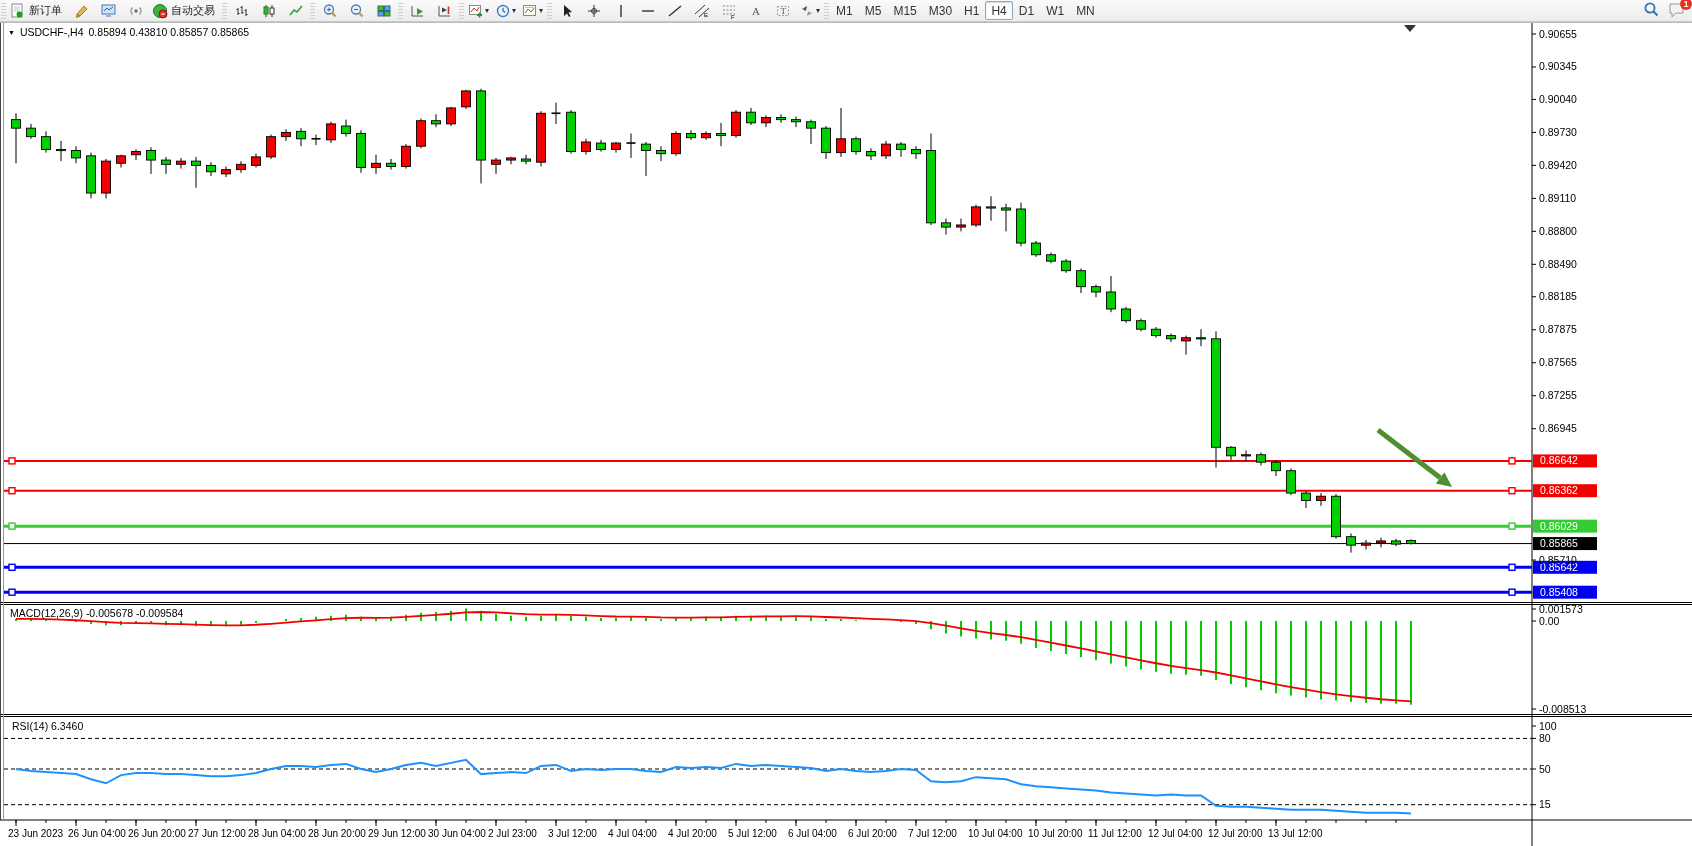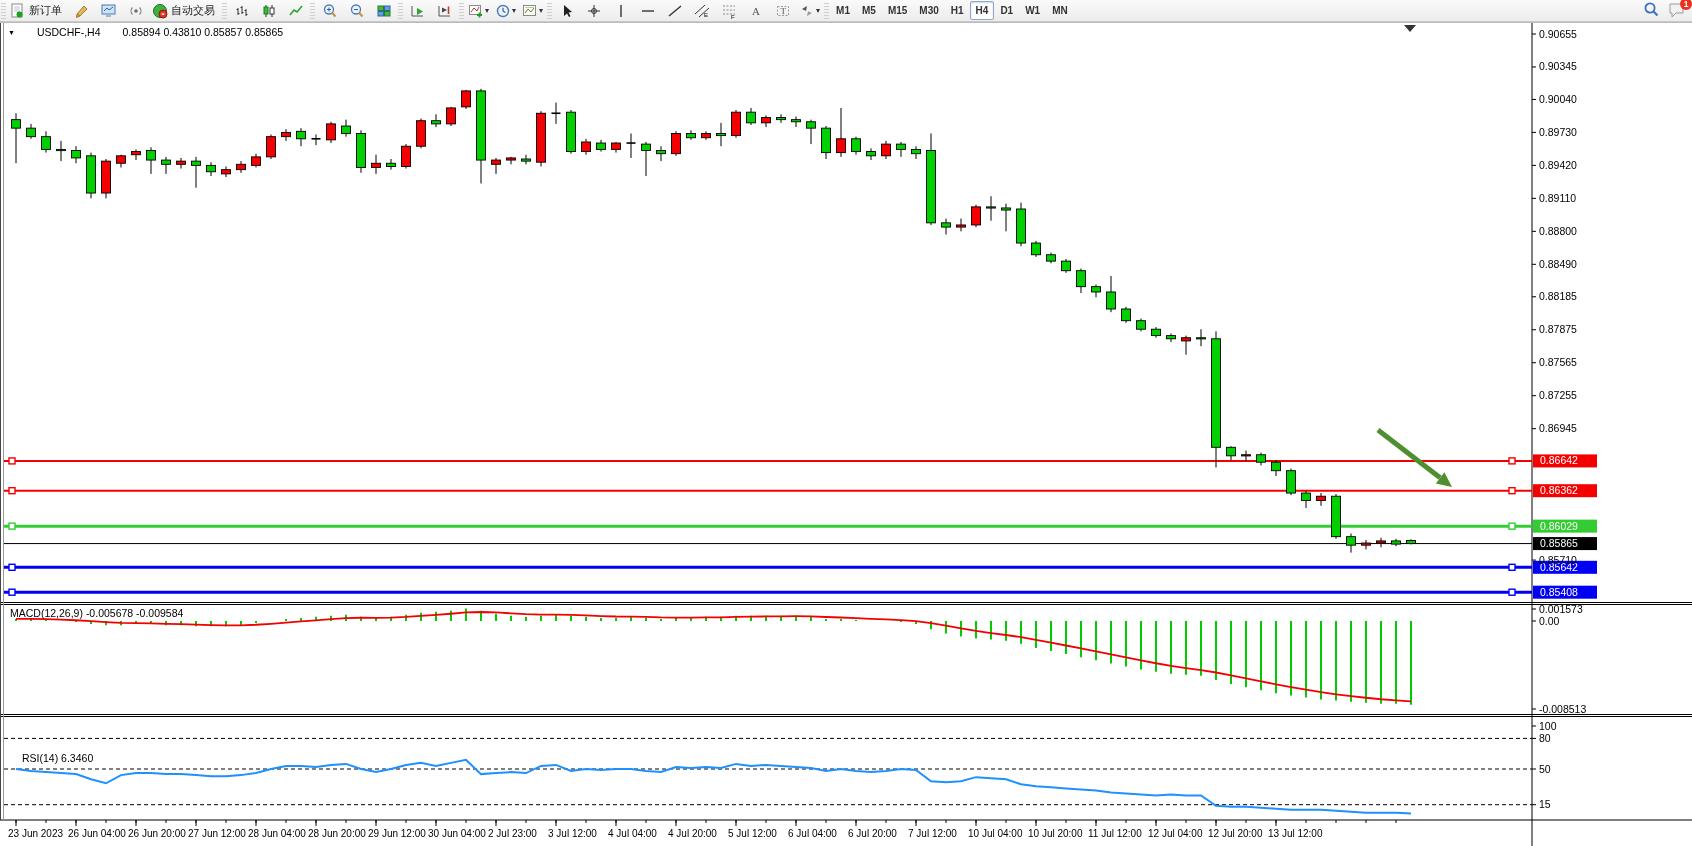--- a/index.html
+++ b/index.html
@@ -8,28 +8,28 @@
     background:linear-gradient(#fafafa,#ececec);border-bottom:1px solid #c9c9c9;
     display:flex;align-items:center;font-size:11px;color:#222;z-index:5;}
   .tb-grip{width:5px;height:16px;margin:0 1px;background:
     repeating-linear-gradient(180deg,#cfcfcf 0 1px,transparent 1px 3px);}
   .tbtn{height:19px;min-width:21px;display:flex;align-items:center;justify-content:center;
     padding:0 2px;border:1px solid transparent;border-radius:2px;cursor:default;}
   .tbtn.labeled{padding:0 5px 0 2px;gap:3px;}
   .tbtn svg{display:block;}
   .drop{font-size:8px;color:#333;margin-left:1px;}
   .tfbtn{height:17px;padding:0 5px;display:flex;align-items:center;justify-content:center;
-    font-size:10px;color:#333;border:1px solid transparent;border-radius:2px;font-weight:bold;}
+    font-size:12px;color:#333;border:1px solid transparent;border-radius:2px;}
   .tfbtn.active{background:#fff;border:1px solid #8fa8c8;box-shadow:inset 0 1px 2px #ccd6e4;}
   #tb-right{margin-left:auto;display:flex;align-items:center;padding-right:6px;gap:8px;}
   .badge{position:absolute;top:-4px;right:-6px;background:#e8321e;color:#fff;font-size:8.5px;
     width:12px;height:12px;border-radius:7px;display:flex;align-items:center;justify-content:center;font-weight:bold;}
   #chartsvg{position:absolute;top:21px;left:0;}
   .ovl{position:absolute;z-index:3;font-size:10.5px;color:#000;white-space:nowrap;}
-  #chart-title{left:8px;top:26px;display:flex;align-items:center;gap:22px;}
+  #chart-title{left:8px;top:26px;display:flex;align-items:center;gap:5px;}
   #collapse{font-size:7px;color:#000;}
 </style>
 </head>
 <body>
 
 <div id="toolbar">
   <div class="tb-grip"></div>
   <span class="tbtn labeled">
     <svg width="16" height="16">
       <rect x="2" y="1" width="10" height="13" fill="#fff" stroke="#8a8a8a"></rect>
@@ -236,21 +236,21 @@
 <div class="ovl" id="chart-title">
   <span id="collapse">▼</span>
   <span>USDCHF-,H4</span>
   <span>0.85894 0.43810 0.85857 0.85865</span>
 </div>
 <div class="ovl" style="left:10px;top:607px;">
   <span>MACD(12,26,9)</span>
   <span>-0.005678</span>
   <span>-0.009584</span>
 </div>
-<div class="ovl" style="left:22px;top:720px;margin-top:32px;">
+<div class="ovl" style="left:12px;top:720px;">
   <span>RSI(14)</span>
   <span>6.3460</span>
 </div>
 
 <svg id="chartsvg" width="1692" height="825" viewBox="0 21 1692 825">
     <rect x="0" y="21" width="1692" height="825" fill="#ffffff"></rect>
     <g>
       <line x1="1532" y1="22" x2="1532" y2="846" stroke="#000" stroke-width="1"></line>
       <line x1="0" y1="820" x2="1692" y2="820" stroke="#000" stroke-width="1"></line>
       <line x1="0" y1="602.5" x2="1692" y2="602.5" stroke="#000"></line>

